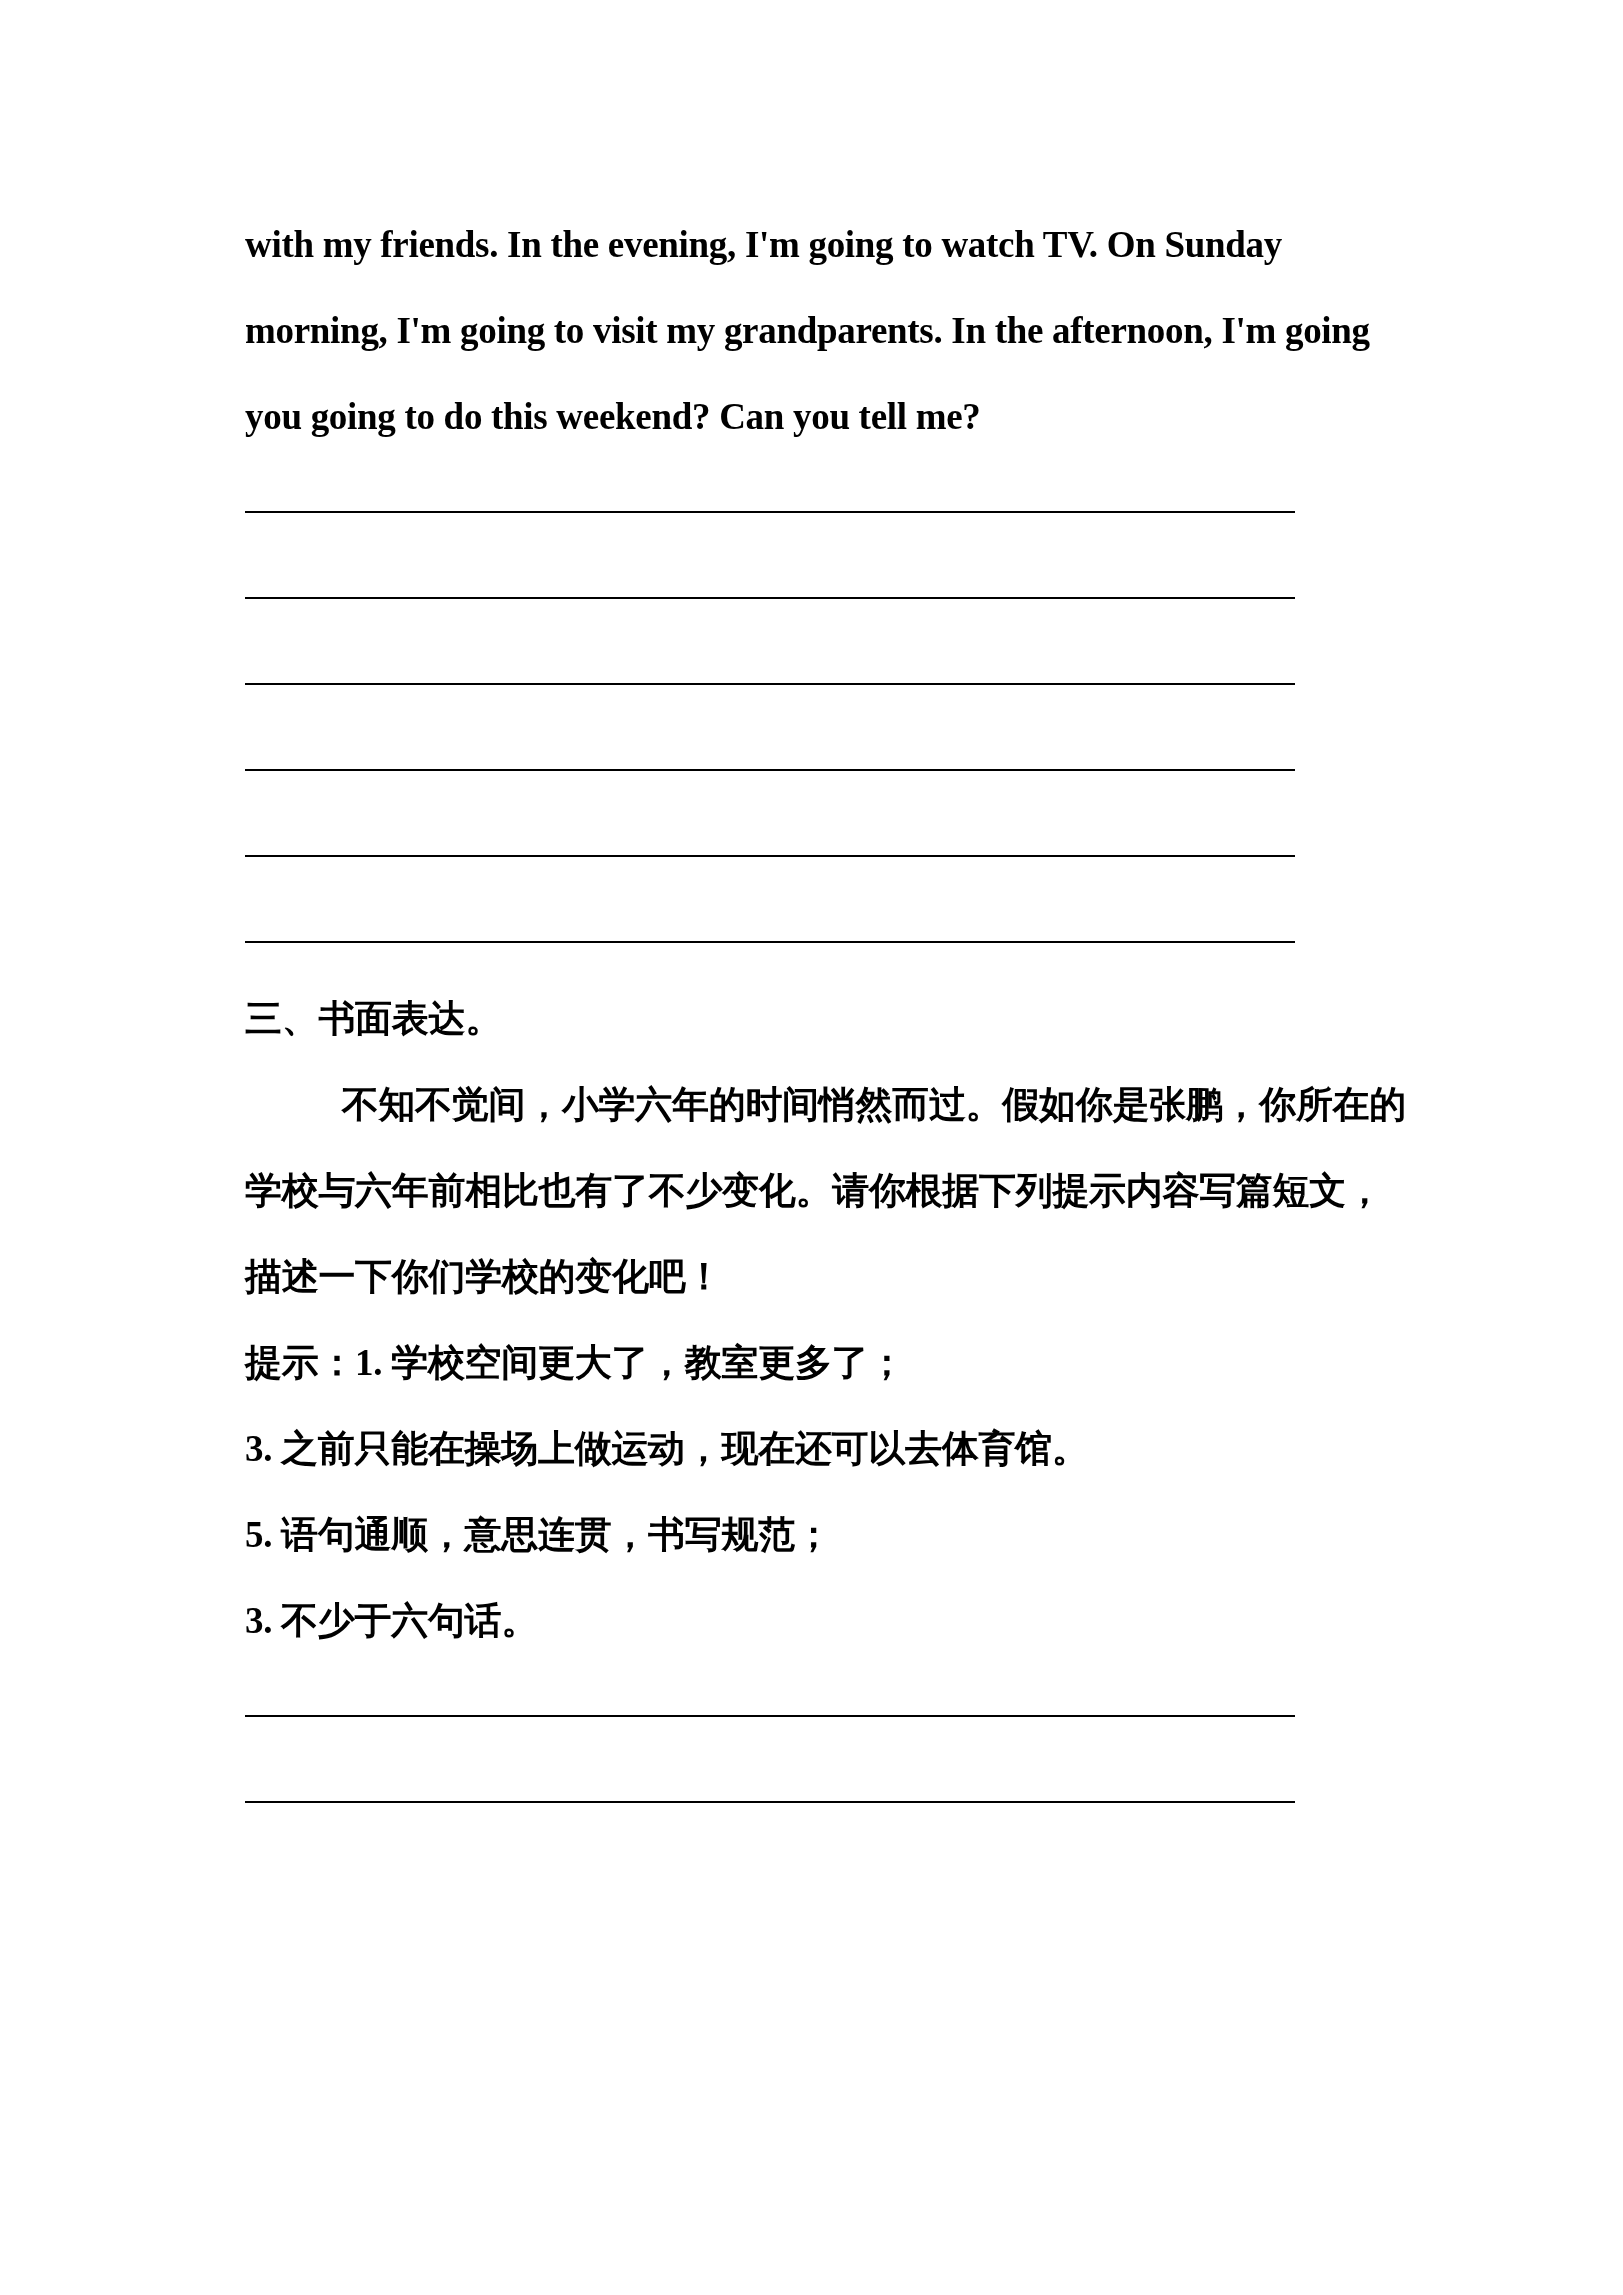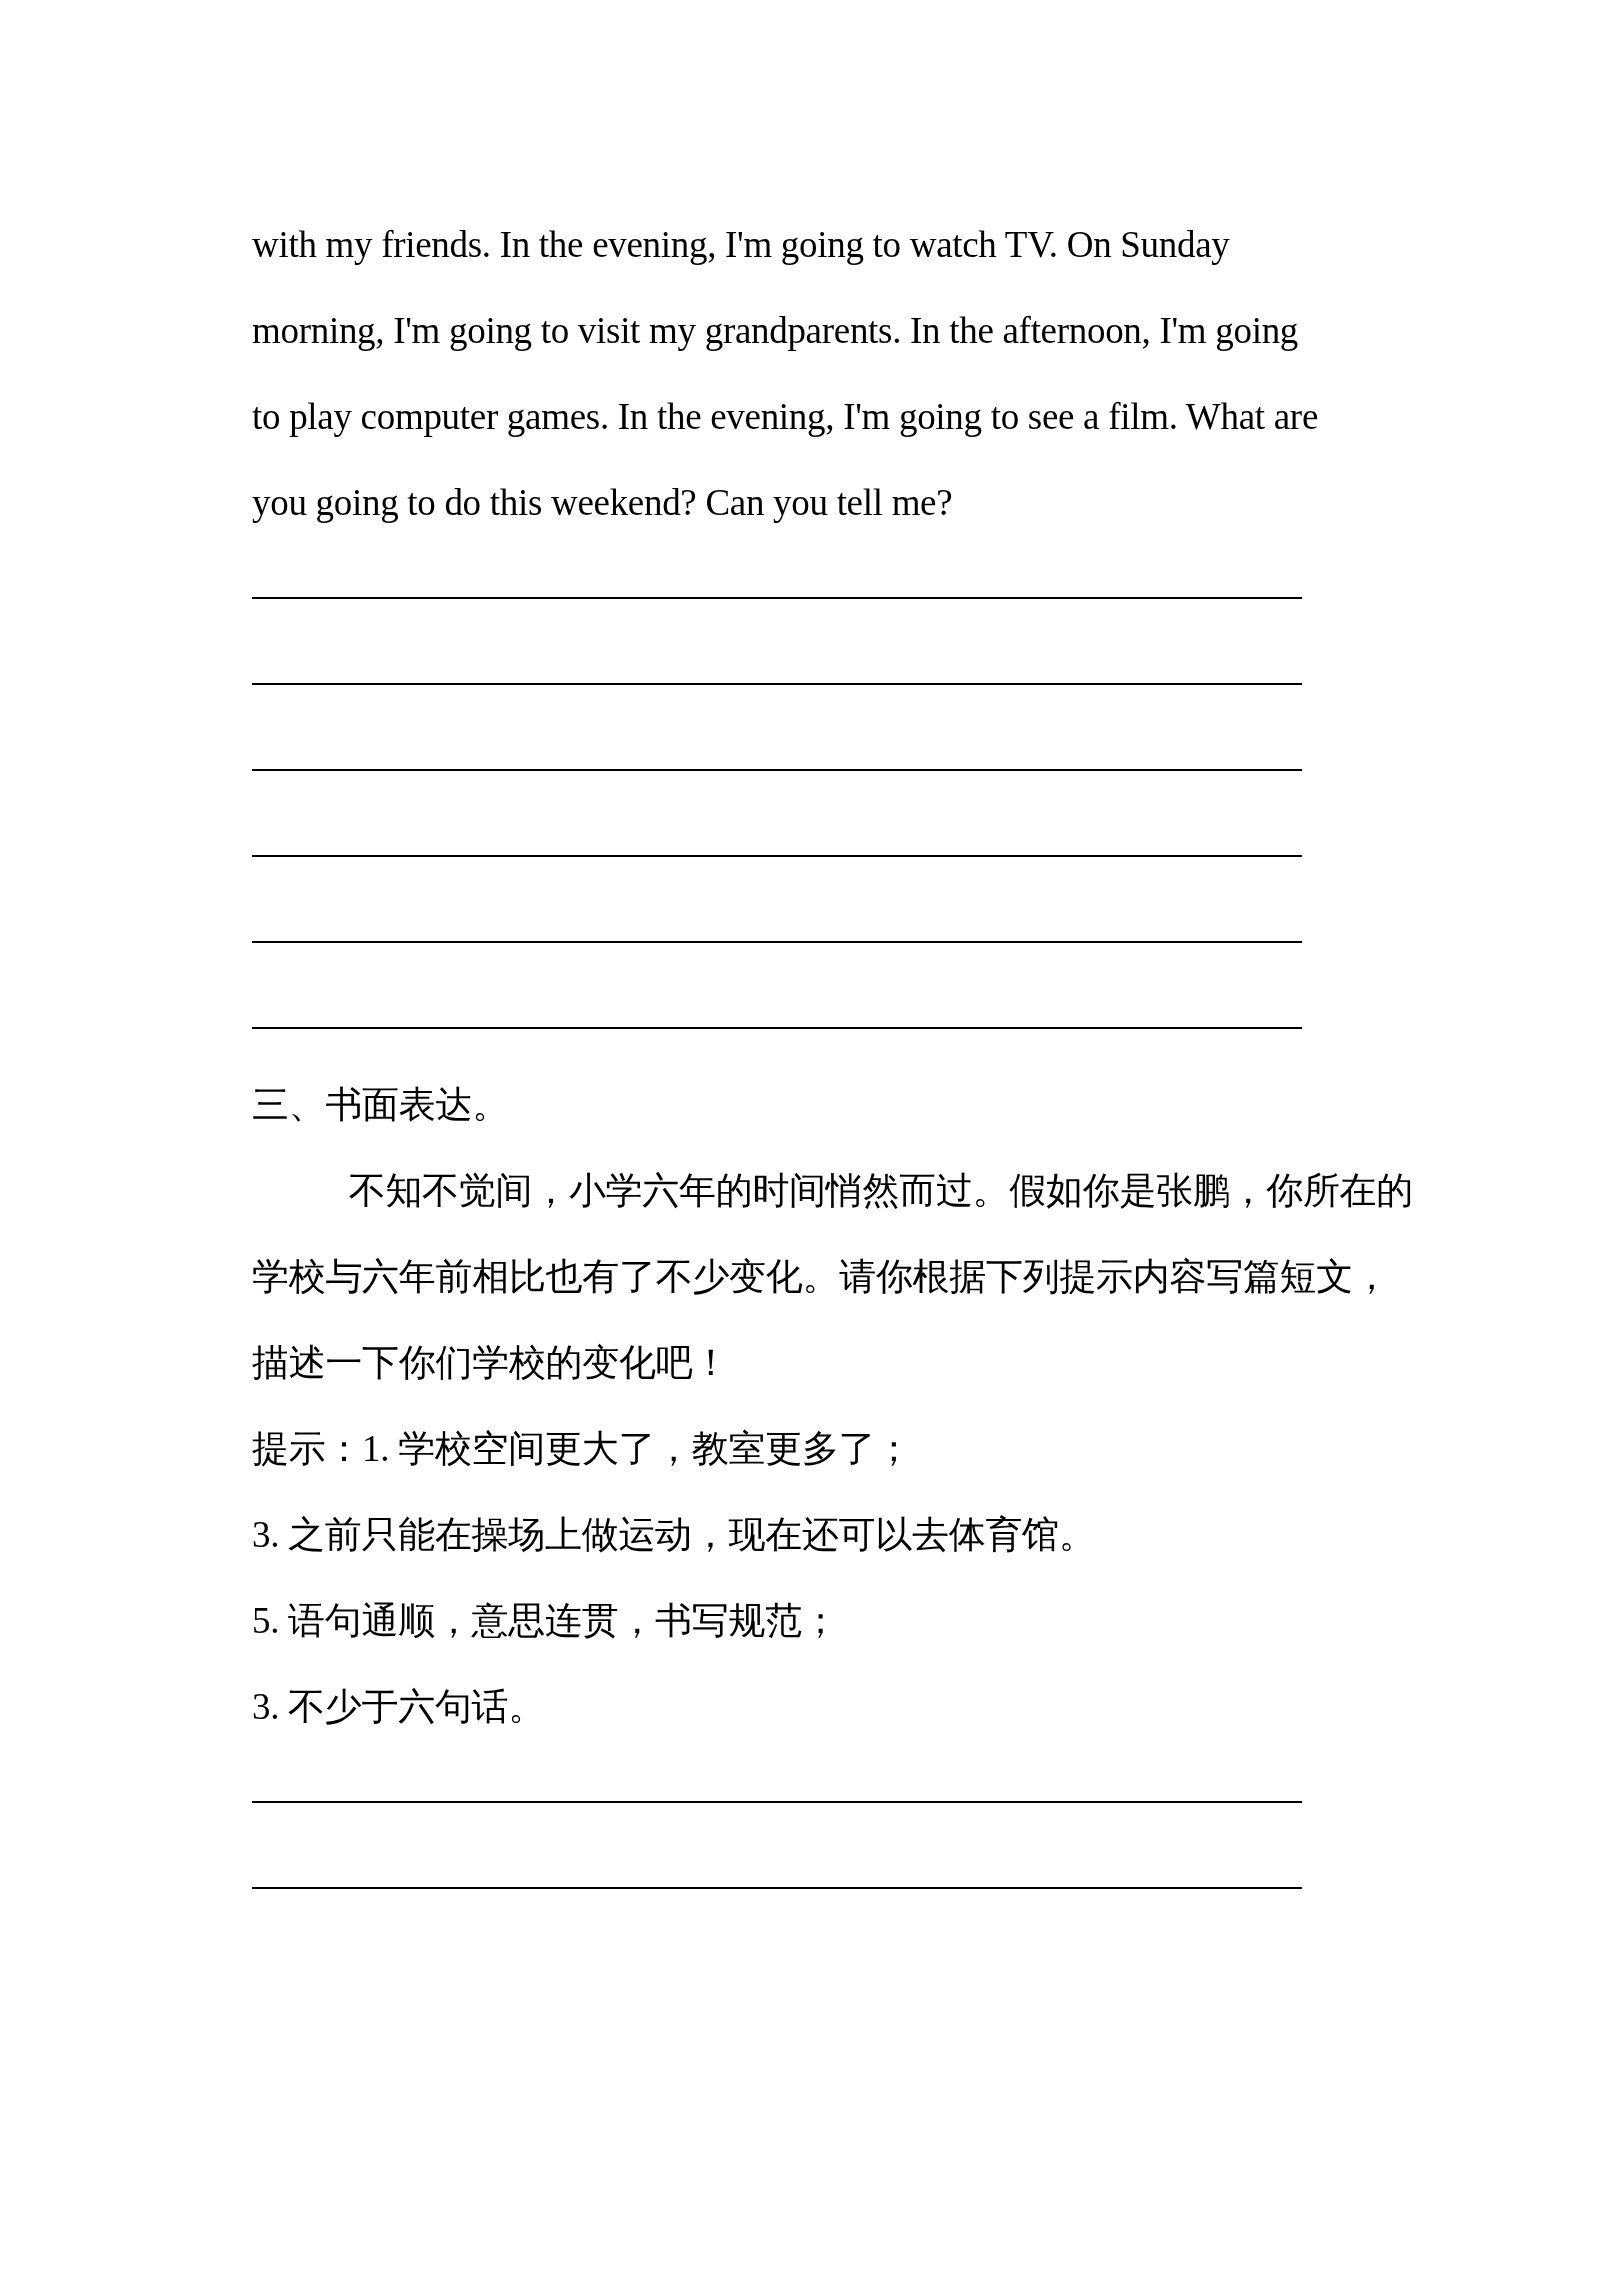--- a/index.html
+++ b/index.html
@@ -12,22 +12,23 @@
     width: 1623px;
     height: 2295px;
     font-family: "Liberation Serif", "DejaVu Serif", serif;
     font-size: 37px;
     color: #000000;
     overflow: hidden;
   }
   .content {
     position: absolute;
     top: 202px;
-    left: 252px;
+    left: 245px;
     width: 1161px;
+    font-weight: bold;
   }
   .line {
     height: 86px;
     line-height: 86px;
     white-space: nowrap;
     letter-spacing: -0.3px;
   }
   .indent-first {
     text-indent: 21px;
     text-align: right;
@@ -46,21 +47,20 @@
   }
 </style>
 </head>
 <body>
 
 <div class="content">
 
   <div>
     <div class="line">with my friends. In the evening, I'm going to watch TV. On Sunday</div>
     <div class="line">morning, I'm going to visit my grandparents. In the afternoon, I'm going</div>
-    <div class="line">to play computer games. In the evening, I'm going to see a film. What are</div>
     <div class="line">you going to do this weekend? Can you tell me?</div>
   </div>
 
   <div>
     <div class="answer-line">
         <div class="rule"></div>
       </div>
     <div class="answer-line">
         <div class="rule"></div>
       </div>

